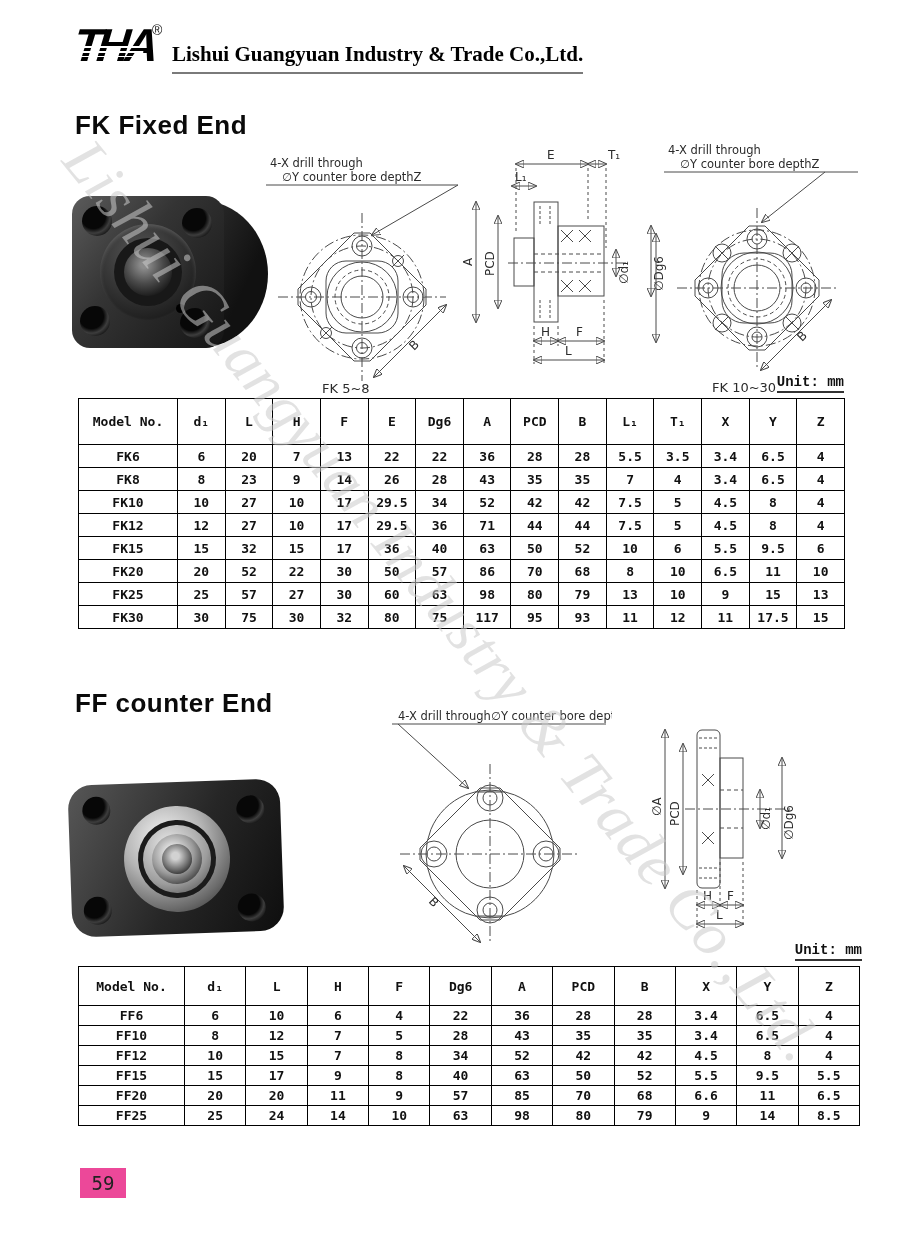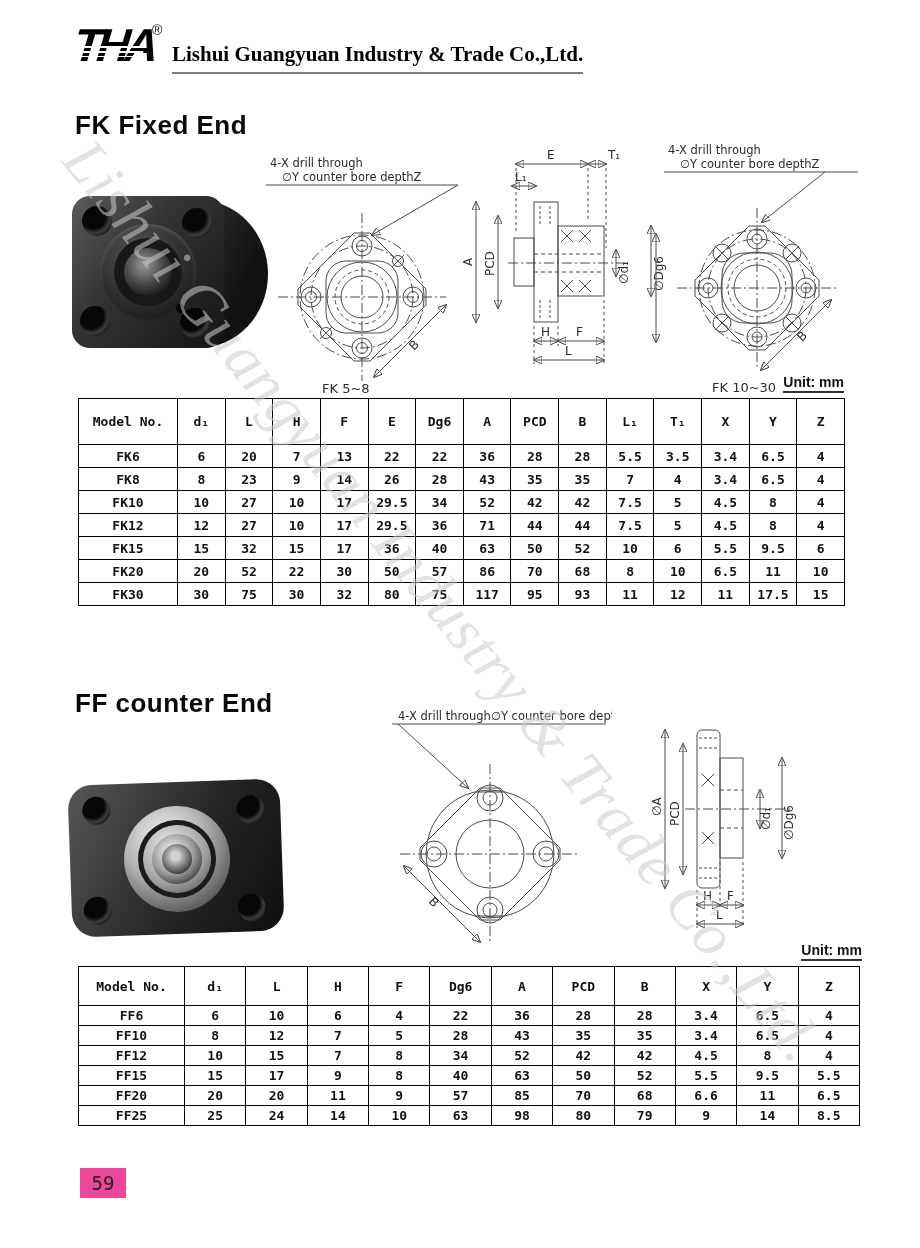--- a/index.html
+++ b/index.html
@@ -33,21 +33,21 @@
   }
   
   .sec-title {
     position:absolute; left:75px; z-index:2;
     font-size:26px; font-weight:bold; letter-spacing:.5px; color:#0a0a0a;
   }
   #fk-title { top:110px; }
   #ff-title { top:688px; }
   
   .unit {
-    position:absolute; z-index:2; font-family:Liberation Sans, sans-serif;
+    position:absolute; z-index:2; font-family:Liberation Mono, monospace;
     font-size:14px; font-weight:bold; color:#111;
     border-bottom:2px solid #333; padding-bottom:1px;
   }
   #fk-unit { right:76px; top:374px; }
   #ff-unit { right:58px; top:942px; }
   
   .dim-table {
     position:absolute; z-index:2; border-collapse:collapse; table-layout:fixed;
     background:transparent;
     padding-left:40px;
@@ -433,20 +433,37 @@
           <td>86</td>
           <td>70</td>
           <td>68</td>
           <td>8</td>
           <td>10</td>
           <td>6.5</td>
           <td>11</td>
           <td>10</td>
         </tr>
         <tr>
+          <td>FK25</td>
+          <td>25</td>
+          <td>57</td>
+          <td>27</td>
+          <td>30</td>
+          <td>60</td>
+          <td>63</td>
+          <td>98</td>
+          <td>80</td>
+          <td>79</td>
+          <td>13</td>
+          <td>10</td>
+          <td>9</td>
+          <td>15</td>
+          <td>13</td>
+        </tr>
+        <tr>
           <td>FK30</td>
           <td>30</td>
           <td>75</td>
           <td>30</td>
           <td>32</td>
           <td>80</td>
           <td>75</td>
           <td>117</td>
           <td>95</td>
           <td>93</td>

